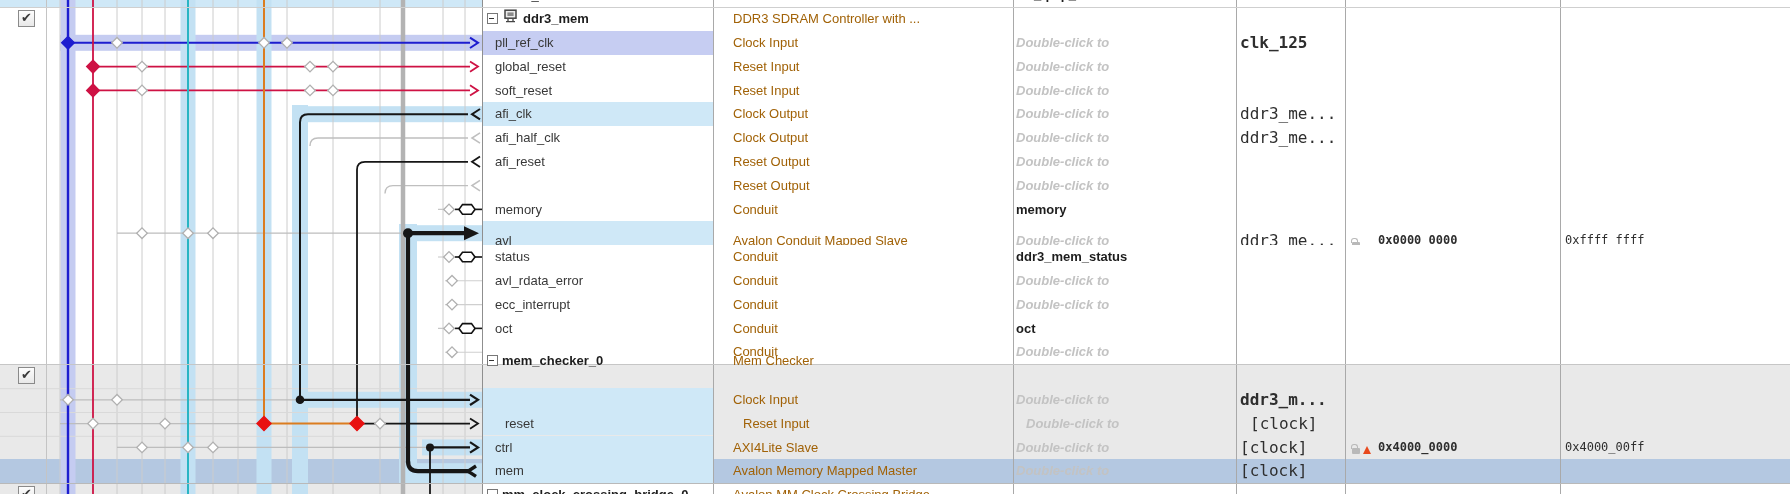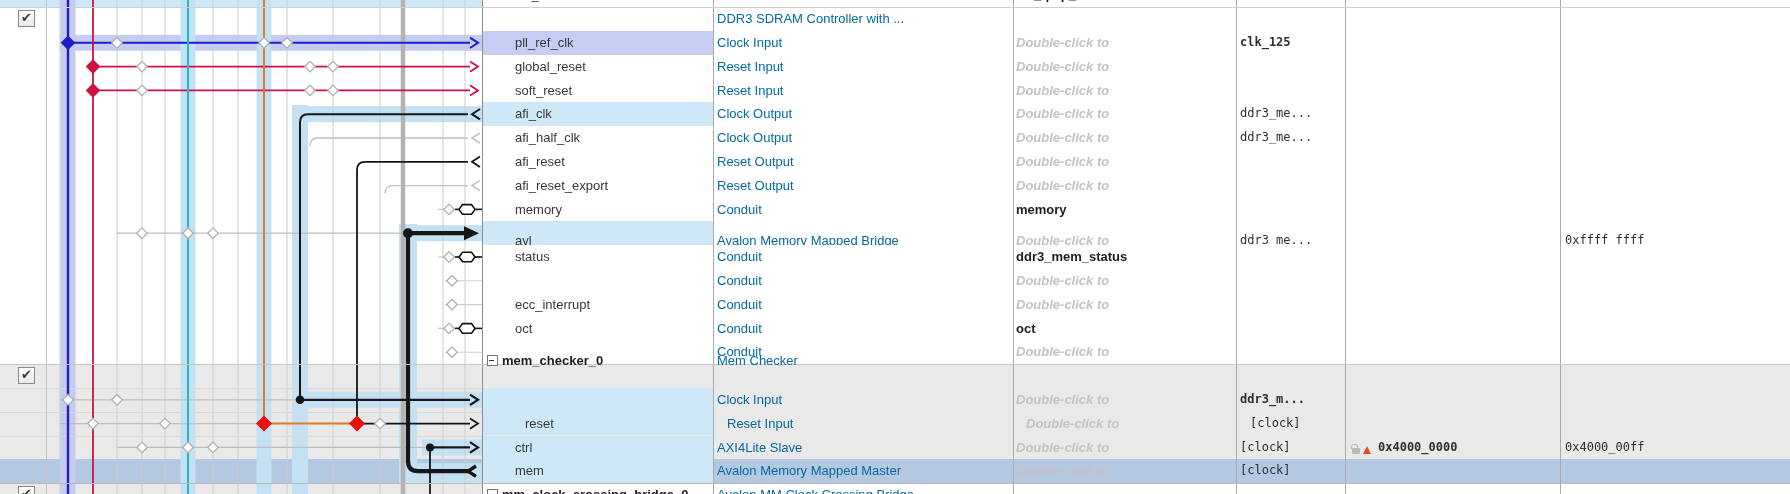--- a/index.html
+++ b/index.html
@@ -10,27 +10,27 @@
   #bg-layer{position:absolute;inset:0;z-index:0;}
   #matrix-svg{position:absolute;left:0;top:0;z-index:2;}
   #sep-layer{position:absolute;inset:0;z-index:3;pointer-events:none;}
   #rows-host{position:absolute;inset:0;z-index:4;}
   
   .row{position:absolute;left:0;width:1790px;height:23.8px;overflow:hidden;}
   .row-inner{position:absolute;left:0;width:1790px;height:23.8px;}
   .cell{position:absolute;top:0;height:23.8px;line-height:23.8px;overflow:hidden;
         white-space:nowrap;font-size:13px;color:#383838;}
   .c-name{left:482px;width:231px;display:flex;align-items:center;}
-  .c-desc{left:713px;width:300px;padding-left:4px;color:#0369a1;}
+  .c-desc{left:713px;width:300px;padding-left:20px;color:#a16207;}
   .c-export{left:1013px;width:223px;padding-left:3px;}
-  .c-clock{left:1236px;width:109px;padding-left:4px;font-family:"DejaVu Sans Mono",monospace;font-size:12px;color:#2e2e2e;}
+  .c-clock{left:1236px;width:109px;padding-left:4px;font-family:"DejaVu Sans Mono",monospace;font-size:16px;color:#2e2e2e;}
   .c-base{left:1345px;width:215px;display:flex;align-items:center;padding-left:7px;
           font-family:"DejaVu Sans Mono",monospace;font-size:12px;color:#2e2e2e;}
   .c-end{left:1560px;width:230px;padding-left:5px;font-family:"DejaVu Sans Mono",monospace;font-size:12px;color:#2e2e2e;}
-  .port-name{padding-left:33px;}
+  .port-name{padding-left:13px;}
   .comp-name{padding-left:5px;gap:4px;font-weight:bold;color:#1d1d1d;}
   .bold{font-weight:bold;color:#1d1d1d;}
   .placeholder{font-style:italic;font-weight:bold;color:#c3c3c3;}
   .expand-box{display:inline-block;width:9px;height:9px;border:1px solid #777;background:#fff;
               position:relative;flex:0 0 auto;}
   .expand-box:before{content:"";position:absolute;left:1px;top:3.5px;width:5px;height:1.4px;background:#333;}
   .chip-icon{flex:0 0 auto;margin-left:1px;}
   
   .checkbox{position:absolute;left:18px;width:15px;height:15px;background:linear-gradient(#fdfdfd,#e8e8e8);
             border:1px solid #8a8a8a;z-index:4;font-size:13px;line-height:14px;text-align:center;color:#3a3a3a;}
@@ -190,20 +190,29 @@
           </div>
           <div class="cell c-desc">Conduit</div>
           <div class="cell c-export bold">i2c_qsfp_1</div>
           <div class="cell c-clock"></div>
           <div class="cell c-base"></div>
           <div class="cell c-end"></div>
         </div>
       </div>
       <div class="row" style="top: 7.1px; height: 23.8px;">
         <div class="row-inner" style="top: 0px;">
+          <div class="cell c-name comp-name">
+            <span class="expand-box"></span>
+            <span><svg class="chip-icon" width="16" height="14" viewBox="0 0 16 14">
+                <rect x="2" y="1.2" width="11" height="8" fill="#ececec" stroke="#444" stroke-width="1.5"></rect>
+                <rect x="4.4" y="3.4" width="6.2" height="3.6" fill="#8a8a8a"></rect>
+                <path d="M5 10 v2 M10 10 v2 M3 12.6 h9" stroke="#444" stroke-width="1.3" fill="none"></path>
+              </svg></span>
+            <span>ddr3_mem</span>
+          </div>
           <div class="cell c-desc">DDR3 SDRAM Controller with ...</div>
           <div class="cell c-export"></div>
           <div class="cell c-clock"></div>
           <div class="cell c-base"></div>
           <div class="cell c-end"></div>
         </div>
       </div>
       <div class="row" style="top: 30.9px; height: 23.8px;">
         <div class="row-inner" style="top: 0px;">
           <div class="cell c-name ">
@@ -271,23 +280,20 @@
           </div>
           <div class="cell c-desc">Reset Output</div>
           <div class="cell c-export placeholder">Double-click to</div>
           <div class="cell c-clock"></div>
           <div class="cell c-base"></div>
           <div class="cell c-end"></div>
         </div>
       </div>
       <div class="row" style="top: 173.7px; height: 23.8px;">
         <div class="row-inner" style="top: 0px;">
-          <div class="cell c-name ">
-            <span class="port-name">afi_reset_export</span>
-          </div>
           <div class="cell c-desc">Reset Output</div>
           <div class="cell c-export placeholder">Double-click to</div>
           <div class="cell c-clock"></div>
           <div class="cell c-base"></div>
           <div class="cell c-end"></div>
         </div>
       </div>
       <div class="row" style="top: 197.5px; height: 23.8px;">
         <div class="row-inner" style="top: 0px;">
           <div class="cell c-name ">
@@ -298,40 +304,49 @@
           <div class="cell c-clock"></div>
           <div class="cell c-base"></div>
           <div class="cell c-end"></div>
         </div>
       </div>
       <div class="row" style="top: 221.3px; height: 23.8px;">
         <div class="row-inner" style="top: 8px;">
           <div class="cell c-name ">
             <span class="port-name">avl</span>
           </div>
-          <div class="cell c-desc">Avalon Memory Mapped Bridge</div>
+          <div class="cell c-desc">Avalon Conduit Mapped Slave</div>
           <div class="cell c-export placeholder">Double-click to</div>
           <div class="cell c-clock">ddr3_me...</div>
+          <div class="cell c-base">
+            <span class="iconbox">
+              <span class="lock"></span>
+            </span>
+            <span style="font-weight: bold;">0x0000_0000</span>
+          </div>
           <div class="cell c-end">0xffff_ffff</div>
         </div>
       </div>
       <div class="row" style="top: 245.1px; height: 23.8px;">
         <div class="row-inner" style="top: 0px;">
           <div class="cell c-name ">
             <span class="port-name">status</span>
           </div>
           <div class="cell c-desc">Conduit</div>
           <div class="cell c-export bold">ddr3_mem_status</div>
           <div class="cell c-clock"></div>
           <div class="cell c-base"></div>
           <div class="cell c-end"></div>
         </div>
       </div>
       <div class="row" style="top: 268.9px; height: 23.8px;">
         <div class="row-inner" style="top: 0px;">
+          <div class="cell c-name ">
+            <span class="port-name">avl_rdata_error</span>
+          </div>
           <div class="cell c-desc">Conduit</div>
           <div class="cell c-export placeholder">Double-click to</div>
           <div class="cell c-clock"></div>
           <div class="cell c-base"></div>
           <div class="cell c-end"></div>
         </div>
       </div>
       <div class="row" style="top: 292.7px; height: 23.8px;">
         <div class="row-inner" style="top: 0px;">
           <div class="cell c-name ">

